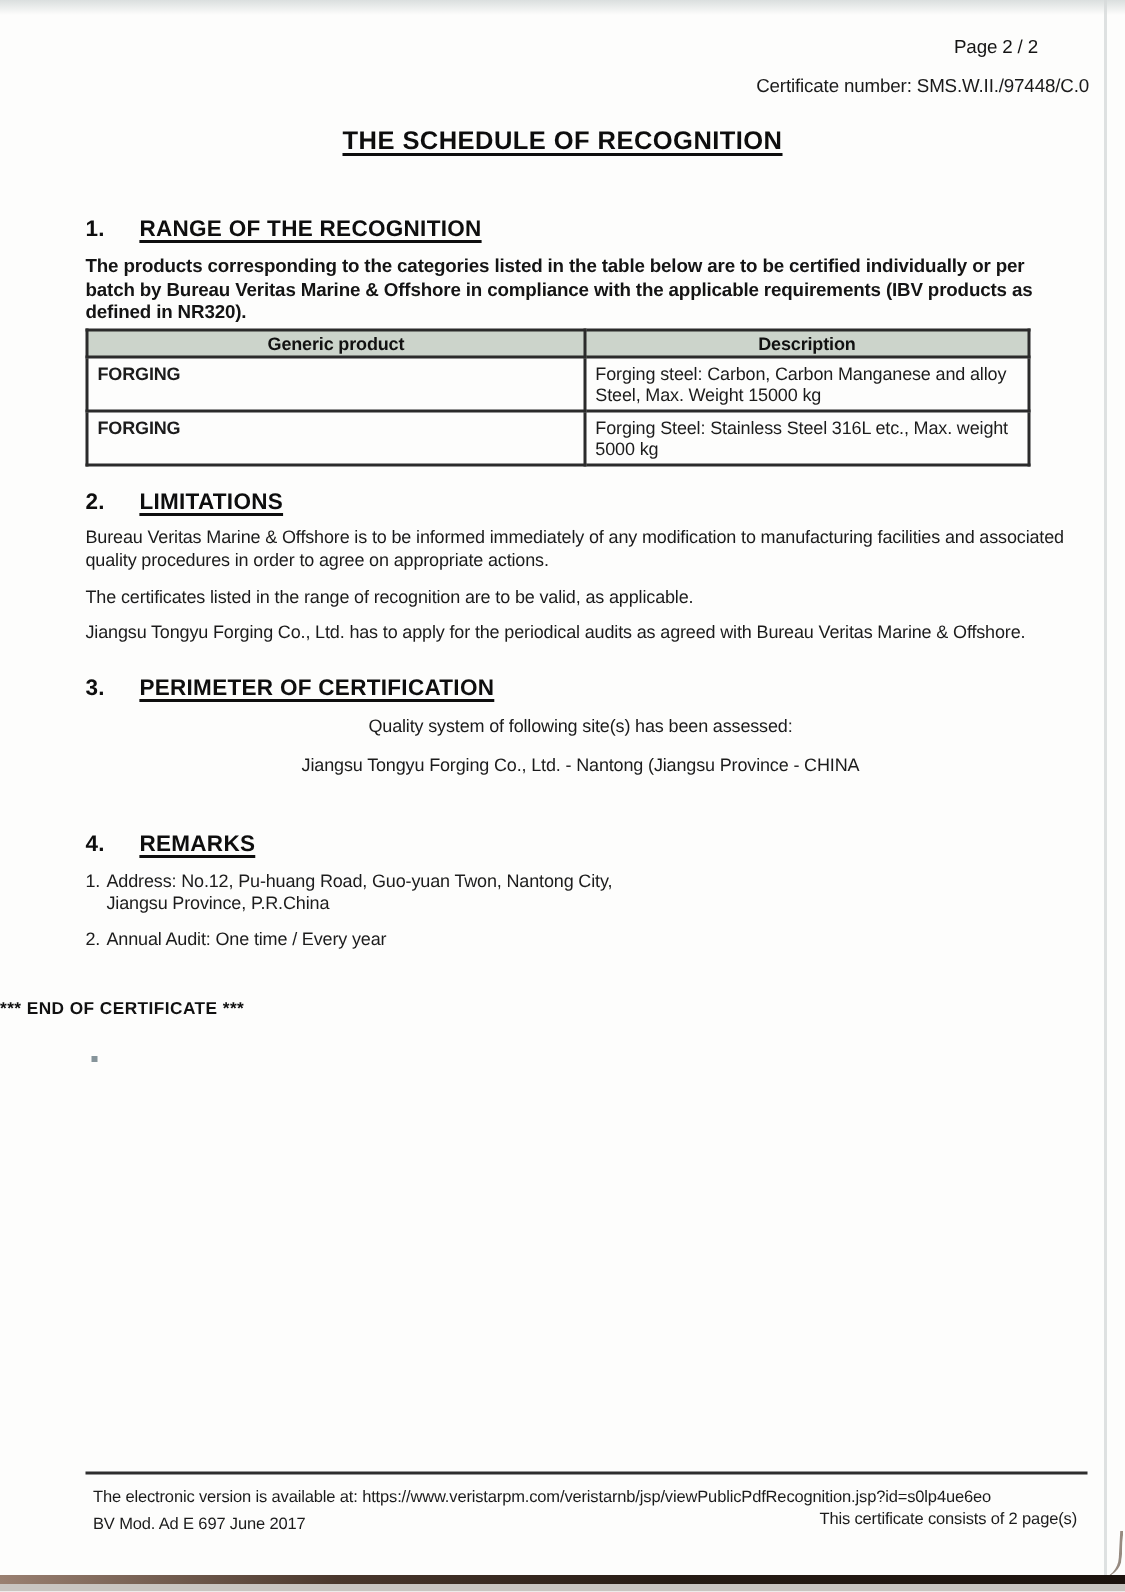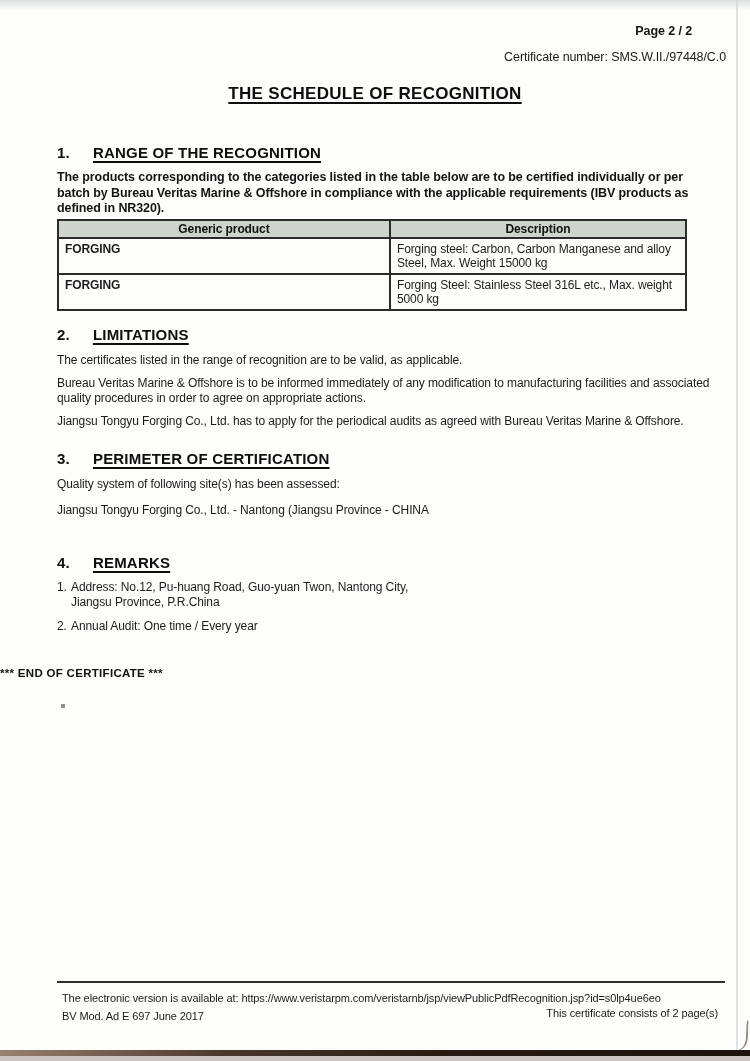--- a/index.html
+++ b/index.html
@@ -41,21 +41,21 @@
     transform: rotate(3deg); opacity: 0.7;
   }
   .scan-dot {
     position: absolute; left: 61px; top: 704px; width: 4px; height: 4px;
     background: #86949a;
   }
 
   
   .page-num {
     position: absolute; top: 24px; right: 58px;
-    font-size: 12.5px; font-weight: bold; color: #141414; text-align: center;
+    font-size: 12.5px; font-weight: normal; color: #141414; text-align: center;
   }
   .cert-num {
     position: absolute; top: 50px; right: 24px;
     font-size: 12.5px; color: #1a1a1a;
   }
   .doc-title {
     position: absolute; top: 84px; left: 0; width: 100%;
     text-align: center;
     font-size: 17px; font-weight: bold; color: #0d0d0d;
     text-decoration: underline;
@@ -109,21 +109,21 @@
   .rec-table .col-desc { width: 297px; }
 
   
   .body-text { font-size: 12px; line-height: 15px; color: #1b1b1b; }
 
   .sec2 { position: absolute; top: 326px; left: 57px; width: 660px; }
   .sec2 p { margin-top: 8px; }
   .sec2 p.first { margin-top: 10px; }
 
   .sec3 { position: absolute; top: 450px; left: 57px; width: 660px; }
-  .sec3 p { margin-top: 11px; }
+  .sec3 p { margin-top: 11px; text-align: center; }
   .sec3 p.first { margin-top: 10px; }
 
   .sec4 { position: absolute; top: 554px; left: 57px; width: 660px; }
   .remark { display: flex; margin-top: 9px; }
   .remark .rnum { font-size: 12px; line-height: 15px; width: 14px; flex: none; }
   .remark .rlines { font-size: 12px; line-height: 15px; }
 
   .end-marker {
     position: absolute; top: 667px; left: 0; width: 100%;
     text-align: left;
@@ -185,22 +185,22 @@
         <td class="col-product">FORGING</td>
         <td class="col-desc">Forging Steel: Stainless Steel 316L etc., Max. weight 5000 kg</td>
       </tr>
     </tbody>
   </table>
 
   <div class="sec2">
     <div class="sec-heading">
       <span>2.</span><span class="u">LIMITATIONS</span>
     </div>
+    <p class="body-text">Bureau Veritas Marine &amp; Offshore is to be informed immediately of any modification to manufacturing facilities and associated quality procedures in order to agree on appropriate actions.</p>
     <p class="body-text first">The certificates listed in the range of recognition are to be valid, as applicable.</p>
-    <p class="body-text">Bureau Veritas Marine &amp; Offshore is to be informed immediately of any modification to manufacturing facilities and associated quality procedures in order to agree on appropriate actions.</p>
     <p class="body-text">Jiangsu Tongyu Forging Co., Ltd. has to apply for the periodical audits as agreed with Bureau Veritas Marine &amp; Offshore.</p>
   </div>
 
   <div class="sec3">
     <div class="sec-heading">
       <span>3.</span><span class="u">PERIMETER OF CERTIFICATION</span>
     </div>
     <p class="body-text first">Quality system of following site(s) has been assessed:</p>
     <p class="body-text">Jiangsu Tongyu Forging Co., Ltd. - Nantong (Jiangsu Province - CHINA</p>
   </div>

